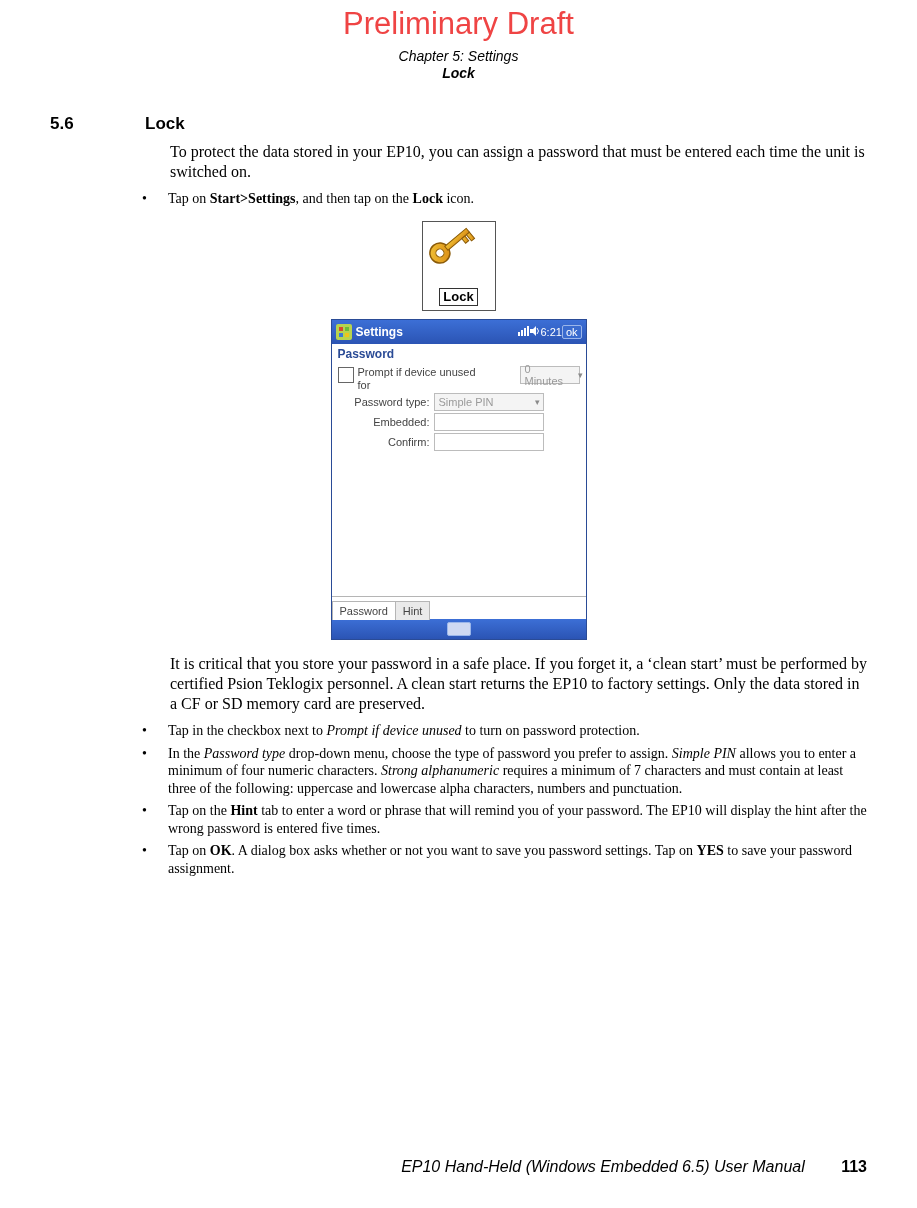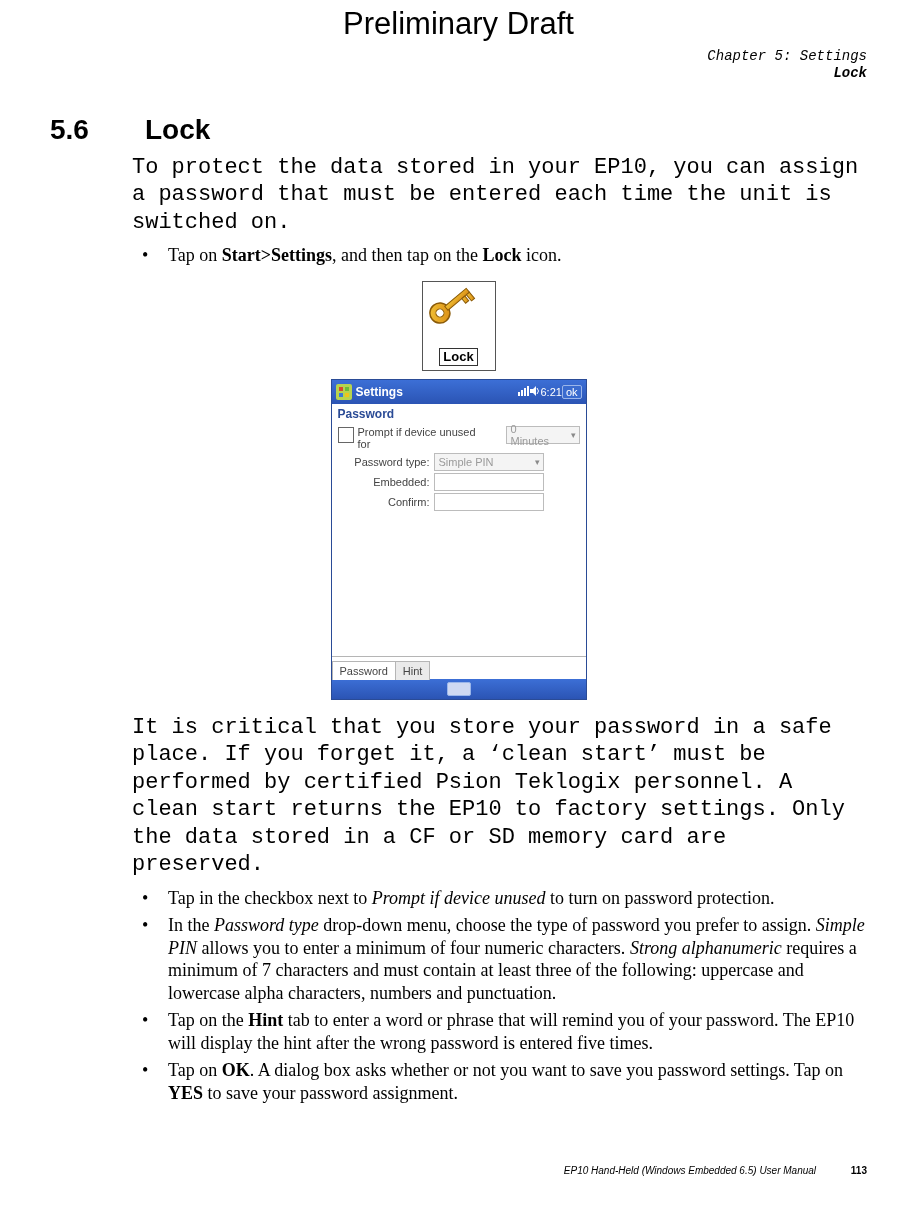--- a/index.html
+++ b/index.html
@@ -14,67 +14,66 @@
   }
   .page {
     position: relative;
     width: 917px;
     height: 1208px;
     padding: 0 50px 0 50px;
     box-sizing: border-box;
   }
   .draft {
     text-align: center;
-    color: #000000;
+    color: #ef4444;
     font-family: Arial, Helvetica, sans-serif;
     font-size: 31px;
     padding-top: 6px;
   }
   .chapter-block {
-    text-align: right;
-    font-family: Liberation Mono, monospace;
+    text-align: center;
+    font-family: Liberation Sans, sans-serif;
     font-style: italic;
     font-size: 14px;
     line-height: 1.2;
     margin-top: 6px;
     color: #000;
     padding-right: 0;
   }
   .section-row {
     display: flex;
     margin-top: 32px;
     font-family: Arial, Helvetica, sans-serif;
     font-weight: bold;
-    font-size: 28px;
+    font-size: 17px;
   }
   .section-num {
     width: 95px;
     flex: 0 0 95px;
     padding-left: 0;
   }
   .section-title {
     flex: 1;
   }
   .body-text {
-    font-size: 22px;
+    font-size: 16px;
     line-height: 1.25;
-    margin-left: 82px;
+    margin-left: 120px;
     margin-right: 0;
     margin-top: 8px;
-    font-family: Liberation Mono, monospace;
   }
   ul.body-list {
     margin: 8px 0 0 82px;
     padding: 0;
     list-style: none;
   }
   ul.body-list > li {
     position: relative;
     padding-left: 36px;
-    font-size: 18px;
+    font-size: 14px;
     line-height: 1.25;
     margin-bottom: 5px;
   }
   ul.body-list > li::before {
     content: "•";
     position: absolute;
     left: 10px;
     top: 0;
   }
   
@@ -157,21 +156,21 @@
     width: 14px; height: 14px; border: 1px solid #666; background:#fff; margin-right:4px; flex:0 0 14px;
     margin-top:1px;
   }
   .pda-label-col { flex:1; color:#444; line-height:1.15; }
   .pda-disabled { color:#9a9a9a; }
   .pda-select {
     border:1px solid #bcbcbc; background:#f4f4f4; color:#9a9a9a;
     display:inline-flex; align-items:center; justify-content:space-between;
     height:18px; padding:0 3px 0 4px; box-sizing:border-box;
   }
-  .pda-select.small { width:74px;gap:11px; }
+  .pda-select.small { width:60px;gap:11px; }
   .pda-select.wide { width:110px; }
   .pda-caret { font-size:9px; margin-left:4px; color:#8a8a8a; }
   .pda-form-row { display:flex; align-items:center; margin-bottom:2px; }
   .pda-form-label { width:92px; text-align:right; padding-right:4px; color:#444; }
   .pda-input {
     border:1px solid #bcbcbc; background:#fff; height:18px; width:110px; box-sizing:border-box;
   }
   .pda-tabs {
     border-top:1px solid #b5b5b5;
     display:flex;
@@ -201,21 +200,21 @@
   .pda-kbd {
     width:22px; height:12px; background:#cfd9f2; border:1px solid #9bb6ea; border-radius:2px;
   }
   .footer {
     position: absolute;
     bottom: 32px;
     left: 50px; right: 50px;
     text-align: right;
     font-family: Arial, Helvetica, sans-serif;
     font-style: italic;
-    font-size: 10px;
+    font-size: 16px;
   }
   .footer .pagenum { font-weight: bold; font-style: normal; margin-left: 32px; }
   b { font-weight: bold; }
   i { font-style: italic; }
 </style>
 </head>
 <body>
 
 <div class="page">
   <div class="draft">Preliminary Draft</div>

